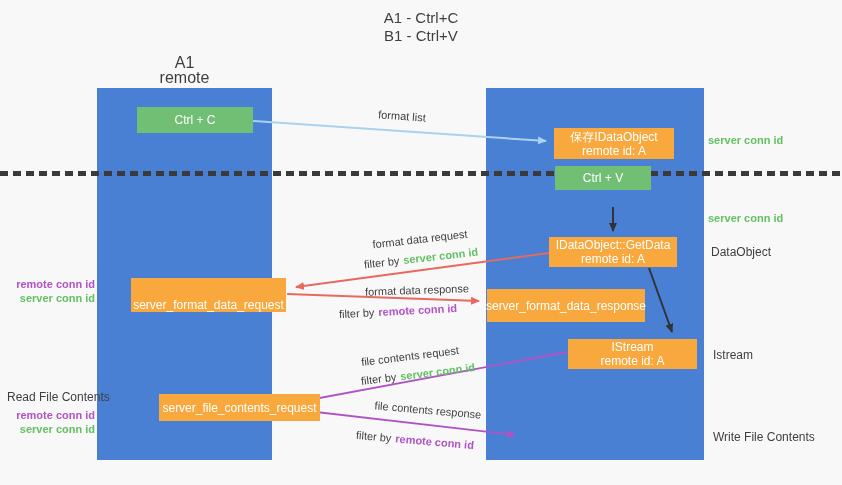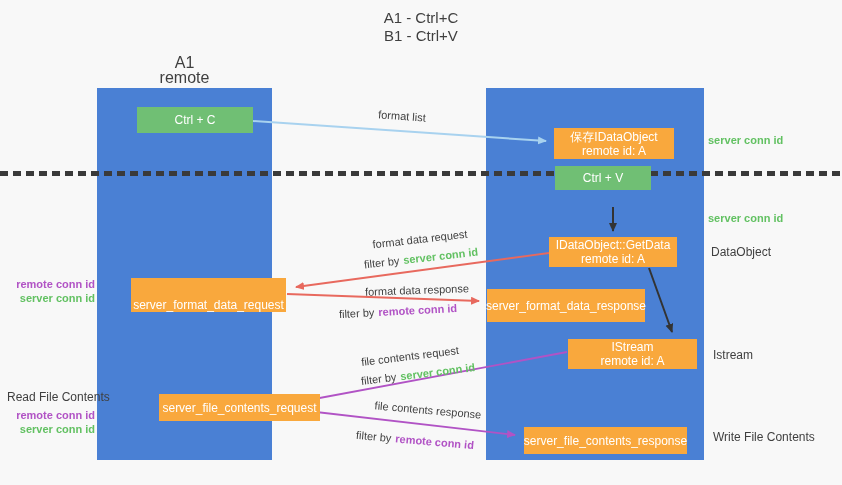--- a/index.html
+++ b/index.html
@@ -120,23 +120,20 @@
     <div>IDataObject::GetData</div>
     <div>remote id: A</div>
   </div>
   <div class="node orange n-format-resp">
     <div>server_format_data_response</div>
   </div>
   <div class="node orange n-istream">
     <div>IStream</div>
     <div>remote id: A</div>
   </div>
-  <div class="node orange n-file-resp">
-    <div>server_file_contents_response</div>
-  </div>
   <div class="node orange n-format-req">
     <div>server_format_data_request</div>
   </div>
   <div class="node orange n-file-req">
     <div>server_file_contents_request</div>
   </div>
 
   <div class="alabel" style="left:402px;top:116px;--rot:4deg">format list</div>
 
   <div class="alabel" style="left:420px;top:239px;--rot:-6.5deg">format data request</div>

